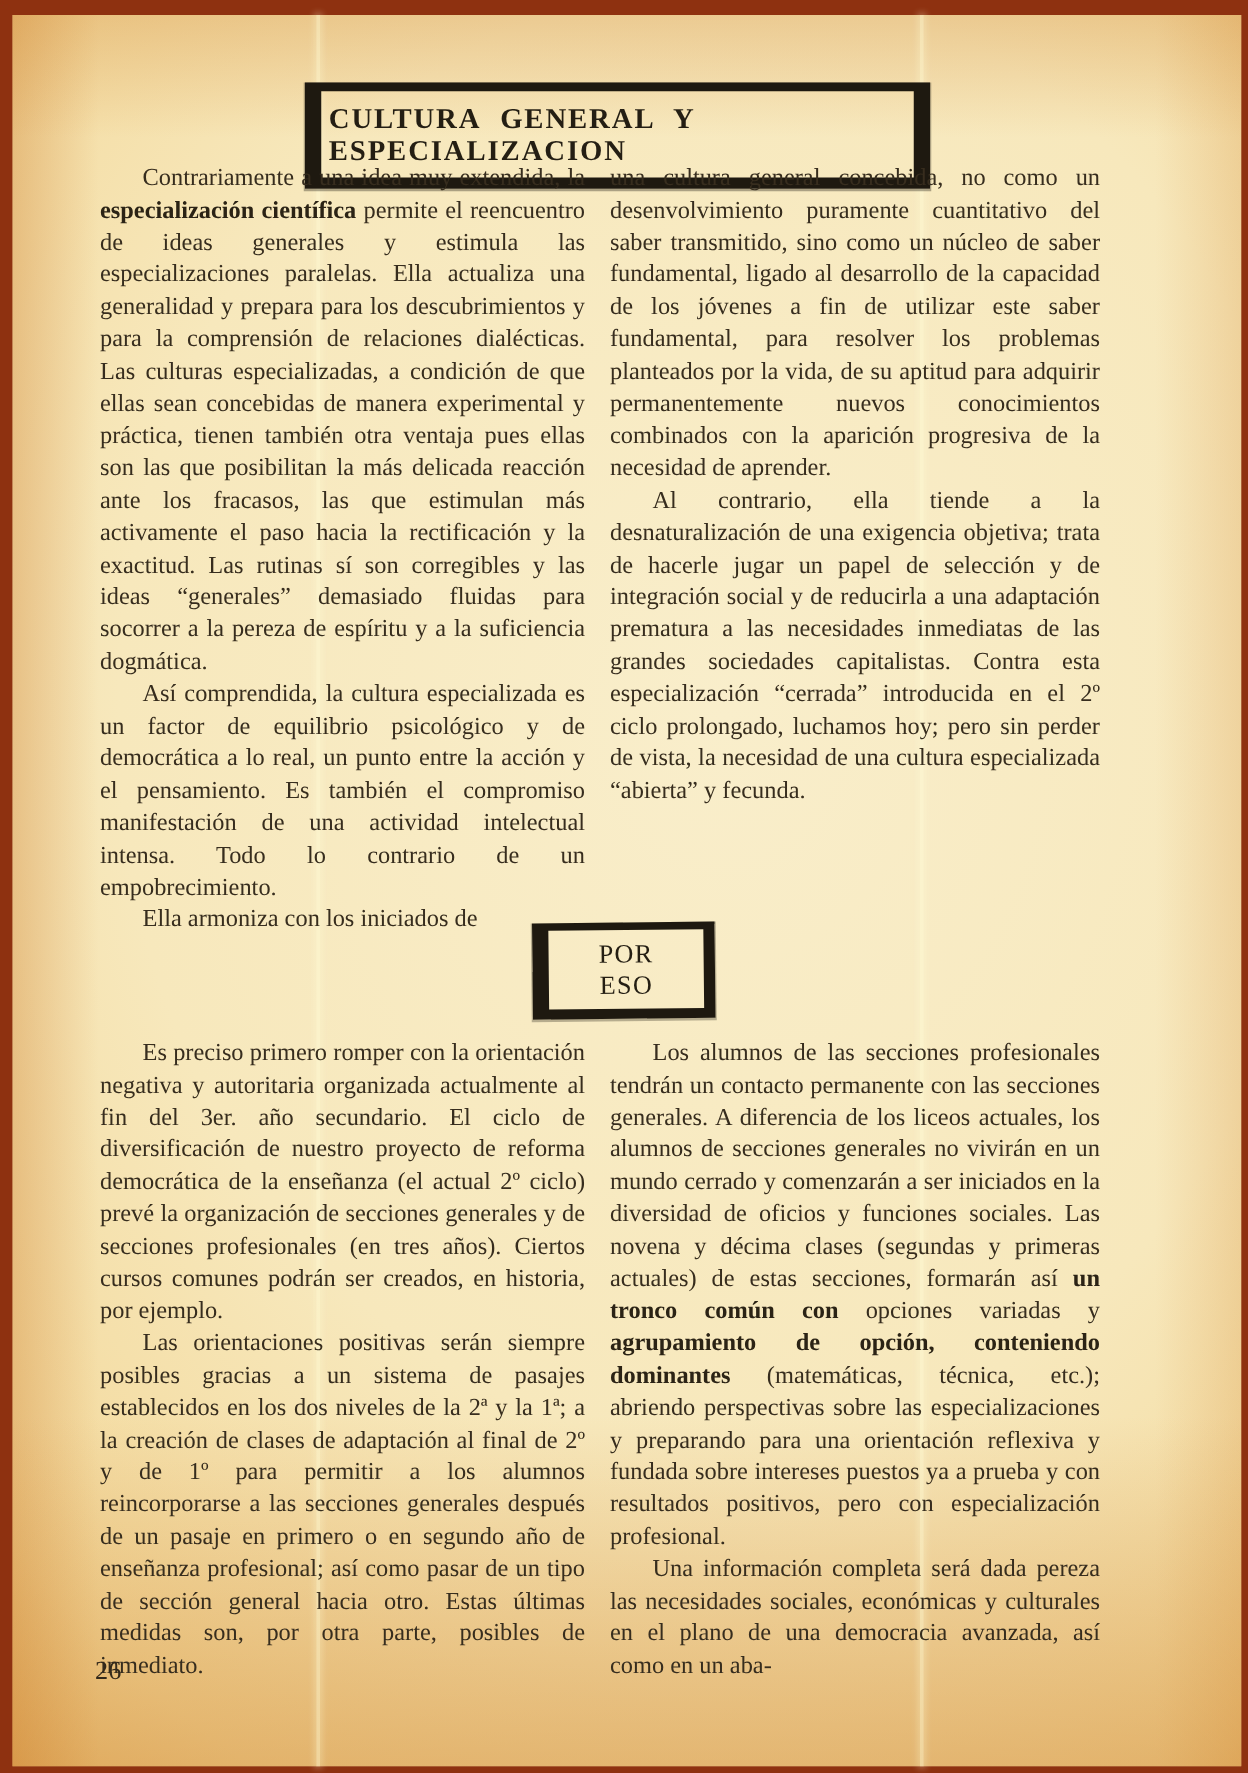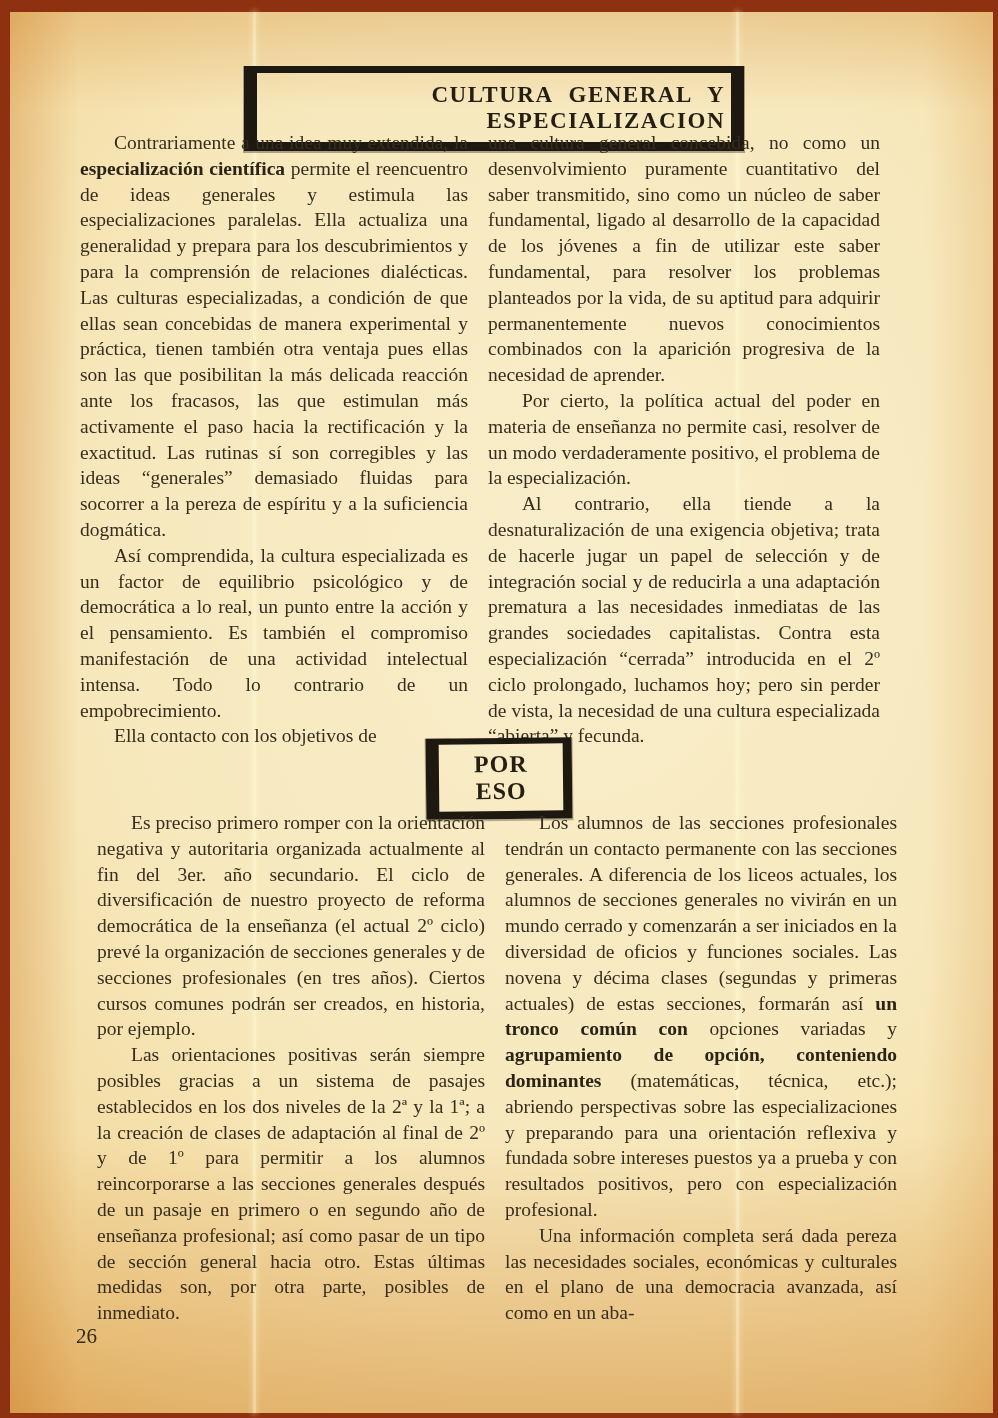--- a/index.html
+++ b/index.html
@@ -19,50 +19,50 @@
   }
   .fold-line {
     position:absolute; top:0; bottom:0; width:3px;
     background:rgba(255,252,214,0.45);
     box-shadow:0 0 5px 2px rgba(255,252,214,0.28);
   }
   .title-box {
     position:absolute; left:234px; top:54px; width:462px;
     border:solid #1e1910; border-width:7px 13px 9px 13px;
     padding:9px 6px 8px 6px;
-    text-align:right;
+    text-align:left;
     box-shadow:0 1px 0 1px rgba(30,25,16,0.35);
   }
   .title-box .title-text {
     font-weight:bold; font-size:23px; letter-spacing:1.5px; word-spacing:9px;
     color:#241e13;
   }
   .cols {
     position:absolute; left:70px; width:822px;
     display:grid; grid-template-columns:388px 392px; column-gap:20px;
   }
   .cols-top { top:118px; }
-  .cols-bottom { top:798px;margin-left:17px; }
+  .cols-bottom { top:818px; }
   .col p {
     margin:0; text-align:justify;
     font-size:19.5px; line-height:25.8px;
     color:#372d1e;
   }
   .col p.indent { text-indent:34px; }
   .col p strong { color:#2b2315; }
   .por-eso-box {
     position:absolute; left:416px; top:726px; width:104px;
     border:solid #1e1910; border-width:6px 9px 8px 13px;
     padding:7px 10px 6px 10px;
     text-align:center;
     transform:rotate(-0.6deg);
     box-shadow:0 1px 0 1px rgba(30,25,16,0.3);
   }
   .por-eso-box .por-eso-text {
-    font-weight:bold; font-size:24px; word-spacing:14px; letter-spacing:1px;
+    font-weight:normal; font-size:21px; word-spacing:14px; letter-spacing:1px;
     color:#241e13;
   }
   .page-number {
     position:absolute; left:66px; top:1312px;
     font-size:21px; color:#33291b;
   }
 </style>
 </head>
 <body>
 
@@ -71,25 +71,24 @@
   <div class="fold-line" style="left:726px"></div>
 
   <div class="title-box">
     <span class="title-text">CULTURA GENERAL Y ESPECIALIZACION</span>
   </div>
 
   <div class="cols cols-top">
     <div class="col">
         <p class="indent"><span>Contrariamente a una idea muy extendida, la </span><strong>especialización científica</strong><span> permite el reencuentro de ideas generales y estimula las especializaciones paralelas. Ella actualiza una generalidad y prepara para los descubrimientos y para la comprensión de relaciones dialécticas. Las culturas especializadas, a condición de que ellas sean concebidas de manera experimental y práctica, tienen también otra ventaja pues ellas son las que posibilitan la más delicada reacción ante los fracasos, las que estimulan más activamente el paso hacia la rectificación y la exactitud. Las rutinas sí son corregibles y las ideas “generales” demasiado fluidas para socorrer a la pereza de espíritu y a la suficiencia dogmática.</span></p>
         <p class="indent"><span>Así comprendida, la cultura especializada es un factor de equilibrio psicológico y de democrática a lo real, un punto entre la acción y el pensamiento. Es también el compromiso manifestación de una actividad intelectual intensa. Todo lo contrario de un empobrecimiento.</span></p>
-        <p class="indent"><span>Ella contacto con los objetivos de</span></p>
+        <p class="indent"><span>Ella armoniza con los iniciados de</span></p>
       </div>
     <div class="col">
         <p><span>una cultura general concebida, no como un desenvolvimiento puramente cuantitativo del saber transmitido, sino como un núcleo de saber fundamental, ligado al desarrollo de la capacidad de los jóvenes a fin de utilizar este saber fundamental, para resolver los problemas planteados por la vida, de su aptitud para adquirir permanentemente nuevos conocimientos combinados con la aparición progresiva de la necesidad de aprender.</span></p>
-        <p class="indent"><span>Por cierto, la política actual del poder en materia de enseñanza no permite casi, resolver de un modo verdaderamente positivo, el problema de la especialización.</span></p>
         <p class="indent"><span>Al contrario, ella tiende a la desnaturalización de una exigencia objetiva; trata de hacerle jugar un papel de selección y de integración social y de reducirla a una adaptación prematura a las necesidades inmediatas de las grandes sociedades capitalistas. Contra esta especialización “cerrada” introducida en el 2º ciclo prolongado, luchamos hoy; pero sin perder de vista, la necesidad de una cultura especializada “abierta” y fecunda.</span></p>
       </div>
   </div>
 
   <div class="por-eso-box">
     <span class="por-eso-text">POR ESO</span>
   </div>
 
   <div class="cols cols-bottom">
     <div class="col">

